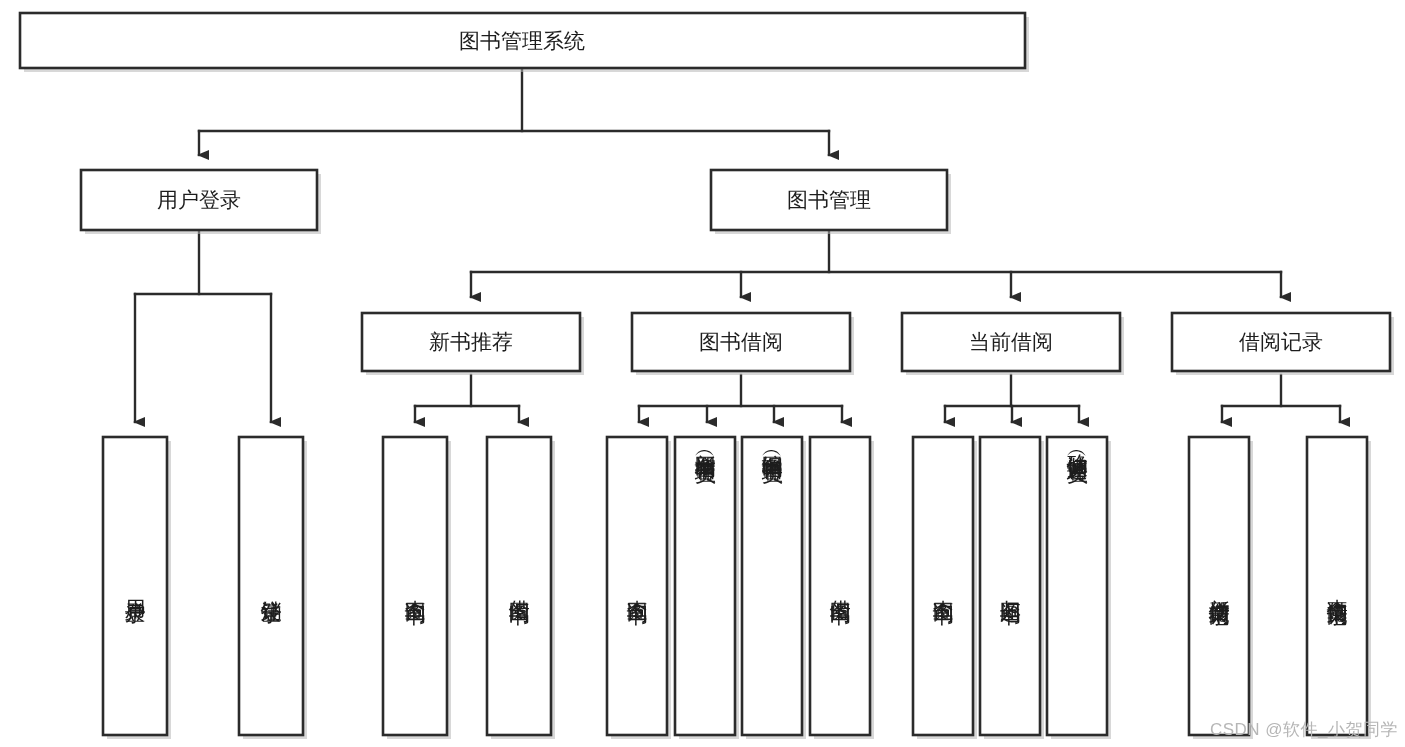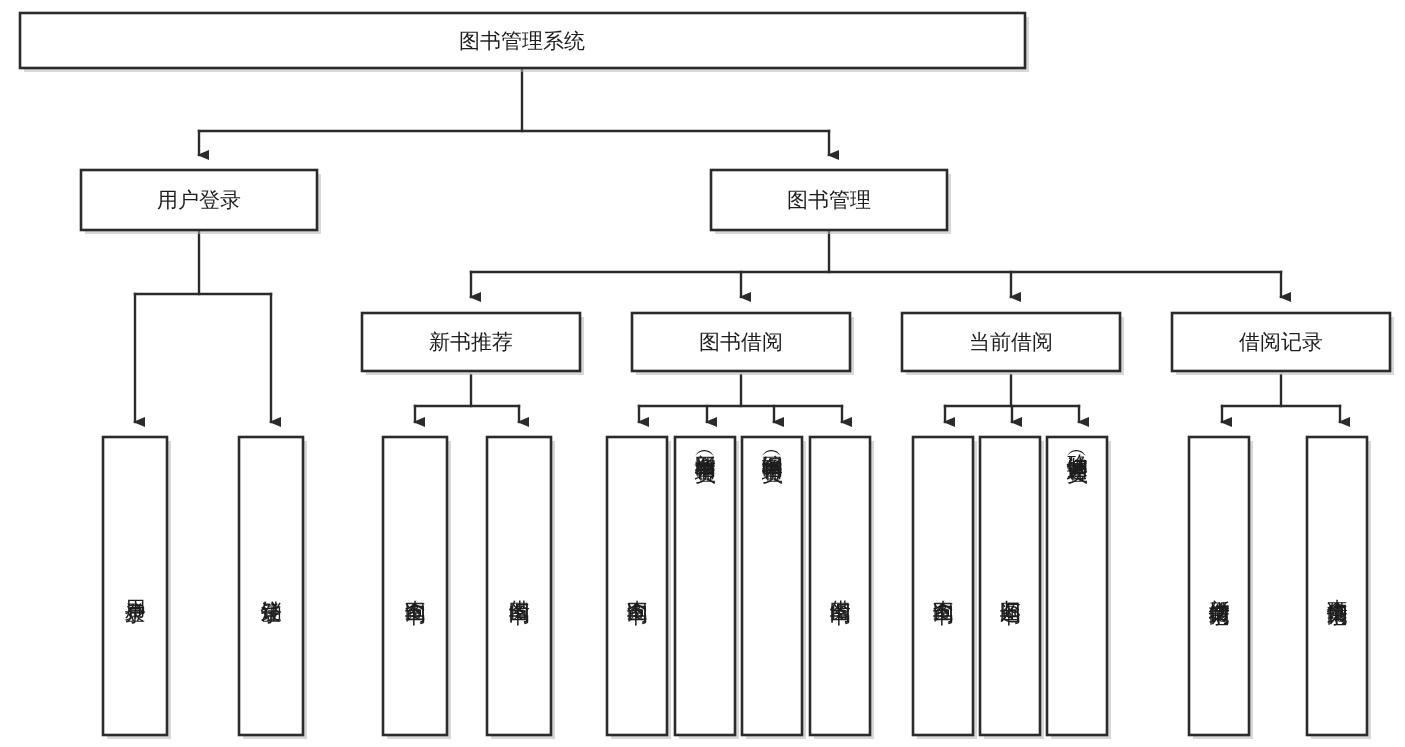--- a/index.html
+++ b/index.html
@@ -286,14 +286,15 @@
   </div>
 
   <div class="vlabel-wrap" style="left:1189px; top:437px; width:60px; height:298px;">
     <span class="vlabel-text">新增借阅记录</span>
   </div>
 
   <div class="vlabel-wrap" style="left:1307px; top:437px; width:60px; height:298px;">
     <span class="vlabel-text">查询借阅记录</span>
   </div>
 
+  <div class="watermark">CSDN @软件_小贺同学</div>
 
 </div>
 
 </body></html>

